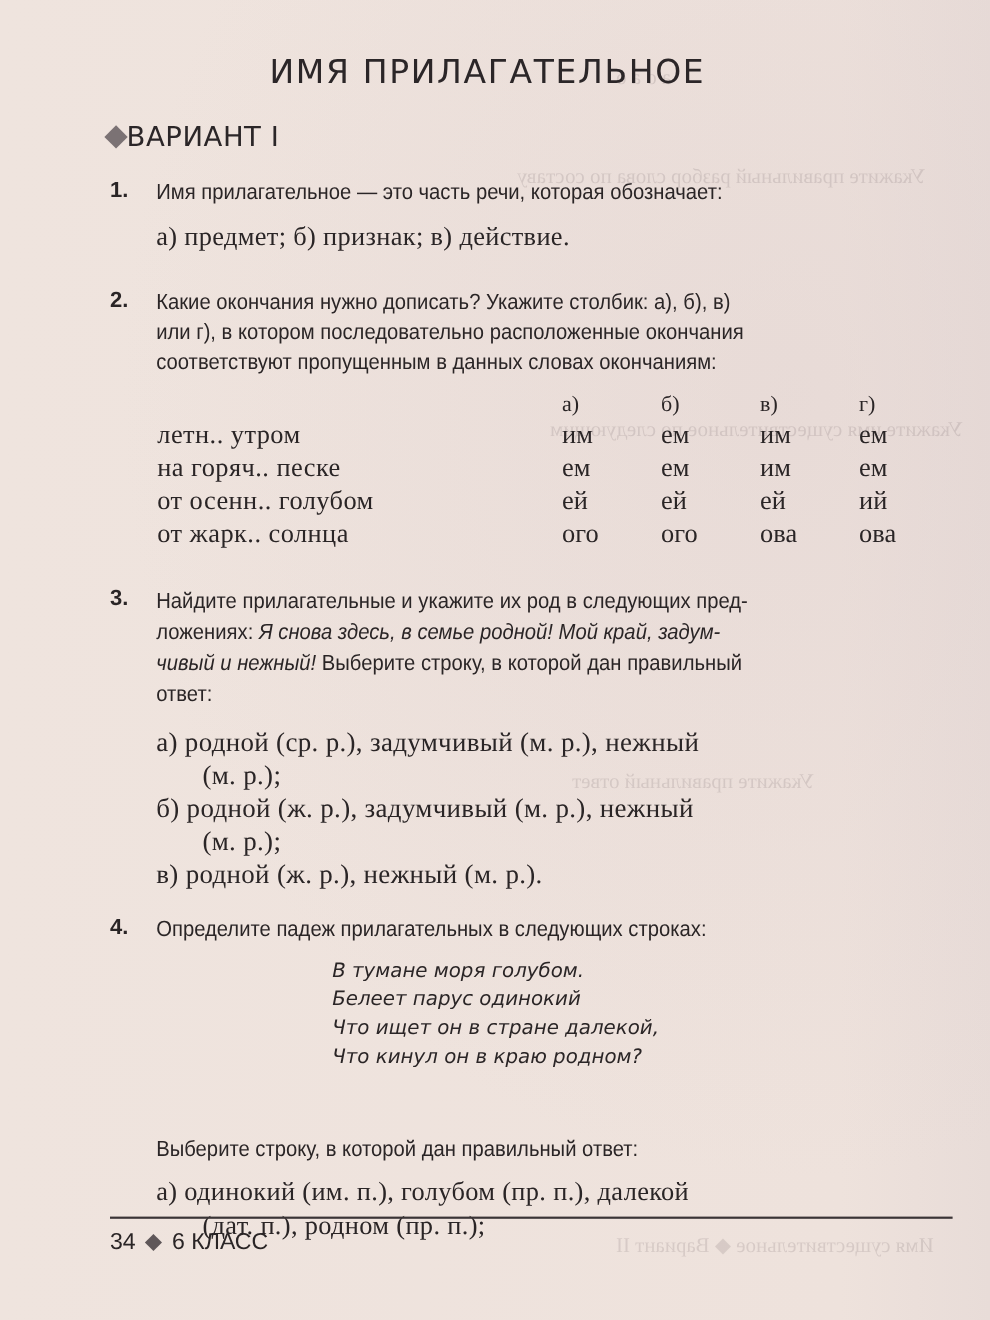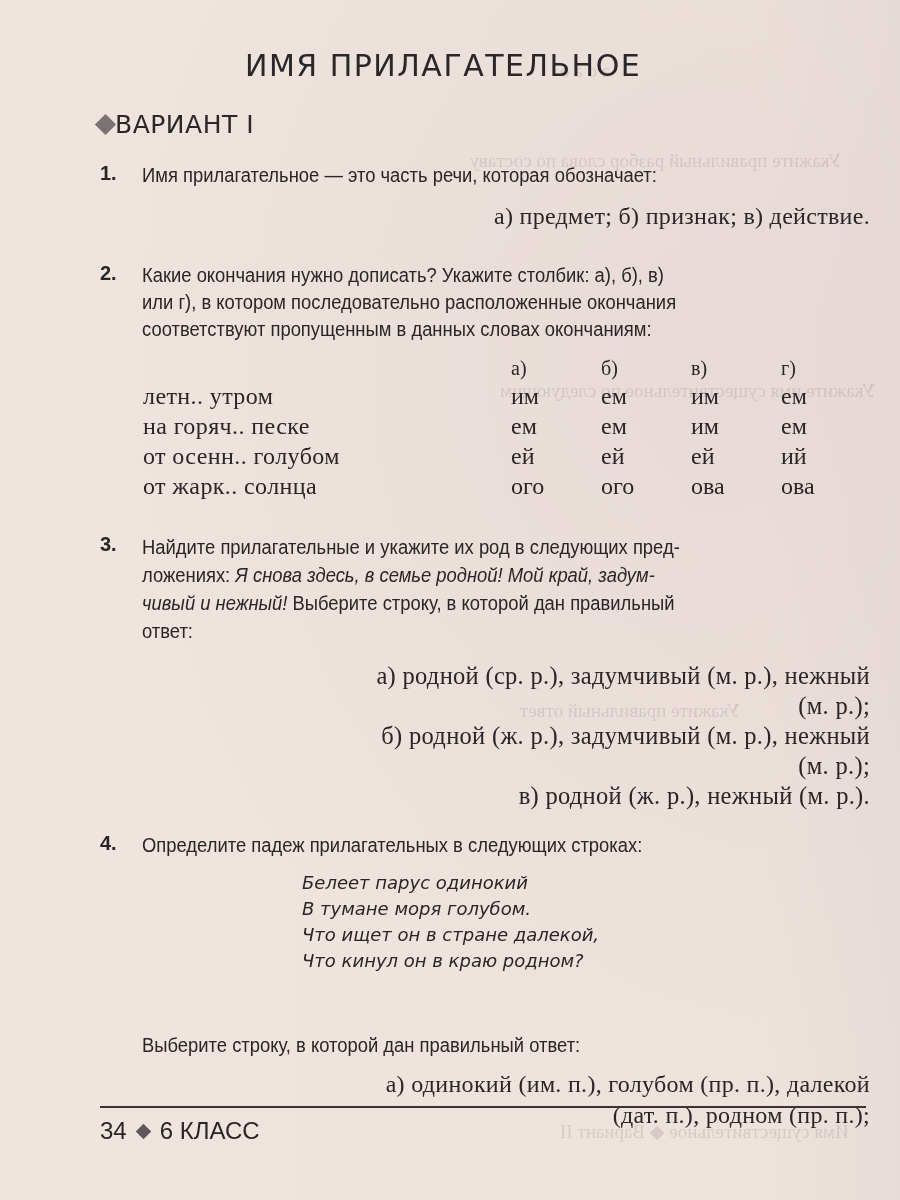--- a/index.html
+++ b/index.html
@@ -41,21 +41,20 @@
     }
     .q-text {
       margin-left: 42px;
       font-family: "Liberation Sans", sans-serif; font-size: 20px; line-height: 27px;
       transform: scaleX(0.92); transform-origin: left top; width: 790px;
     }
     .serif-ans {
       font-family: "Liberation Serif", serif; font-size: 24px; line-height: 31px;
       margin-left: 42px;
       letter-spacing: 0.3px;
-      text-align: right;
     }
     .ans-line { position: relative; }
     .ans-indent { padding-left: 42px; }
     .table {
       position: absolute; left: 143px; top: 355px;
       font-family: "Liberation Serif", serif; font-size: 24px;
     }
     .trow { display: flex; height: 30px; align-items: center; }
     .thead { height: 26px; font-size: 20px; }
     .tcell-phrase { width: 368px; letter-spacing: 0.4px; }
@@ -65,21 +64,21 @@
       position: absolute; left: 302px; top: 870px;
       font-family: "DejaVu Sans", sans-serif; font-style: italic; font-size: 18px; line-height: 26px;
       color: #2a2526;
     }
     .footer-rule {
       position: absolute; left: 100px; top: 1106px; width: 766px; height: 2px; background: #3a3436;
     }
     .footer {
       position: absolute; left: 100px; top: 1117px;
       display: flex; align-items: center; gap: 8px;
-      font-family: "Liberation Sans", sans-serif; font-size: 24px; color: #2a2526;
+      font-family: "Liberation Sans", sans-serif; font-size: 21px; color: #2a2526;
     }
     .footer .diamond { width: 11px; height: 11px; background: #5f5759; margin: 0 3px; }
     
     .ghost {
       position: absolute; color: rgba(60,50,55,0.13);
       font-family: "Liberation Serif", serif; font-size: 19px; transform: scaleX(-1);
       white-space: nowrap; pointer-events: none;
     }
   </style>
 </head>
@@ -169,22 +168,22 @@
       <div class="ans-line">в) родной (ж. р.), нежный (м. р.).</div>
     </div>
   </div>
 
   <div class="q" style="top:832px;">
     <span class="q-num">4.</span>
     <div class="q-text">Определите падеж прилагательных в следующих строках:</div>
   </div>
 
   <div class="poem">
+    <div>В тумане моря голубом.</div>
     <div>Белеет парус одинокий</div>
-    <div>В тумане моря голубом.</div>
     <div>Что ищет он в стране далекой,</div>
     <div>Что кинул он в краю родном?</div>
   </div>
 
   <div class="q" style="top:1032px;">
     <div class="q-text">Выберите строку, в которой дан правильный ответ:</div>
     <div class="serif-ans" style="margin-top:10px; font-size:24px; line-height:31px;">
       <div class="ans-line">а) одинокий (им. п.), голубом (пр. п.), далекой</div>
       <div class="ans-indent">(дат. п.), родном (пр. п.);</div>
     </div>

